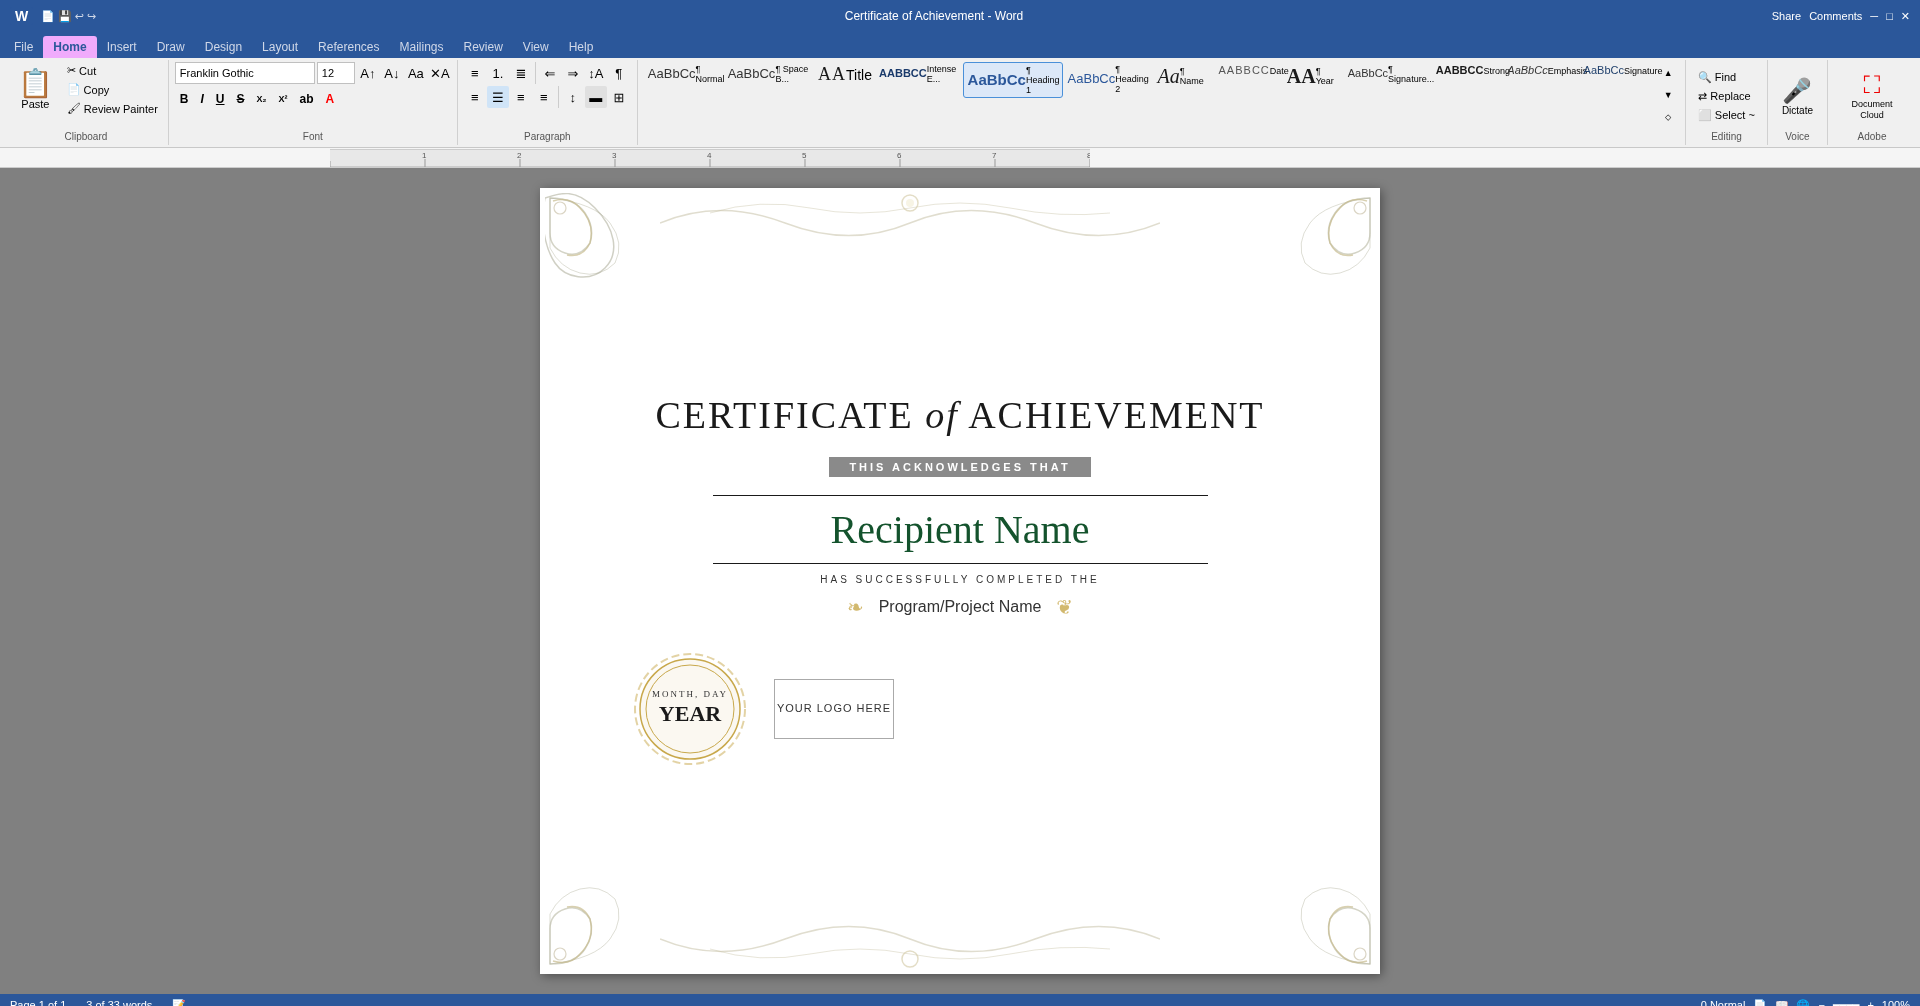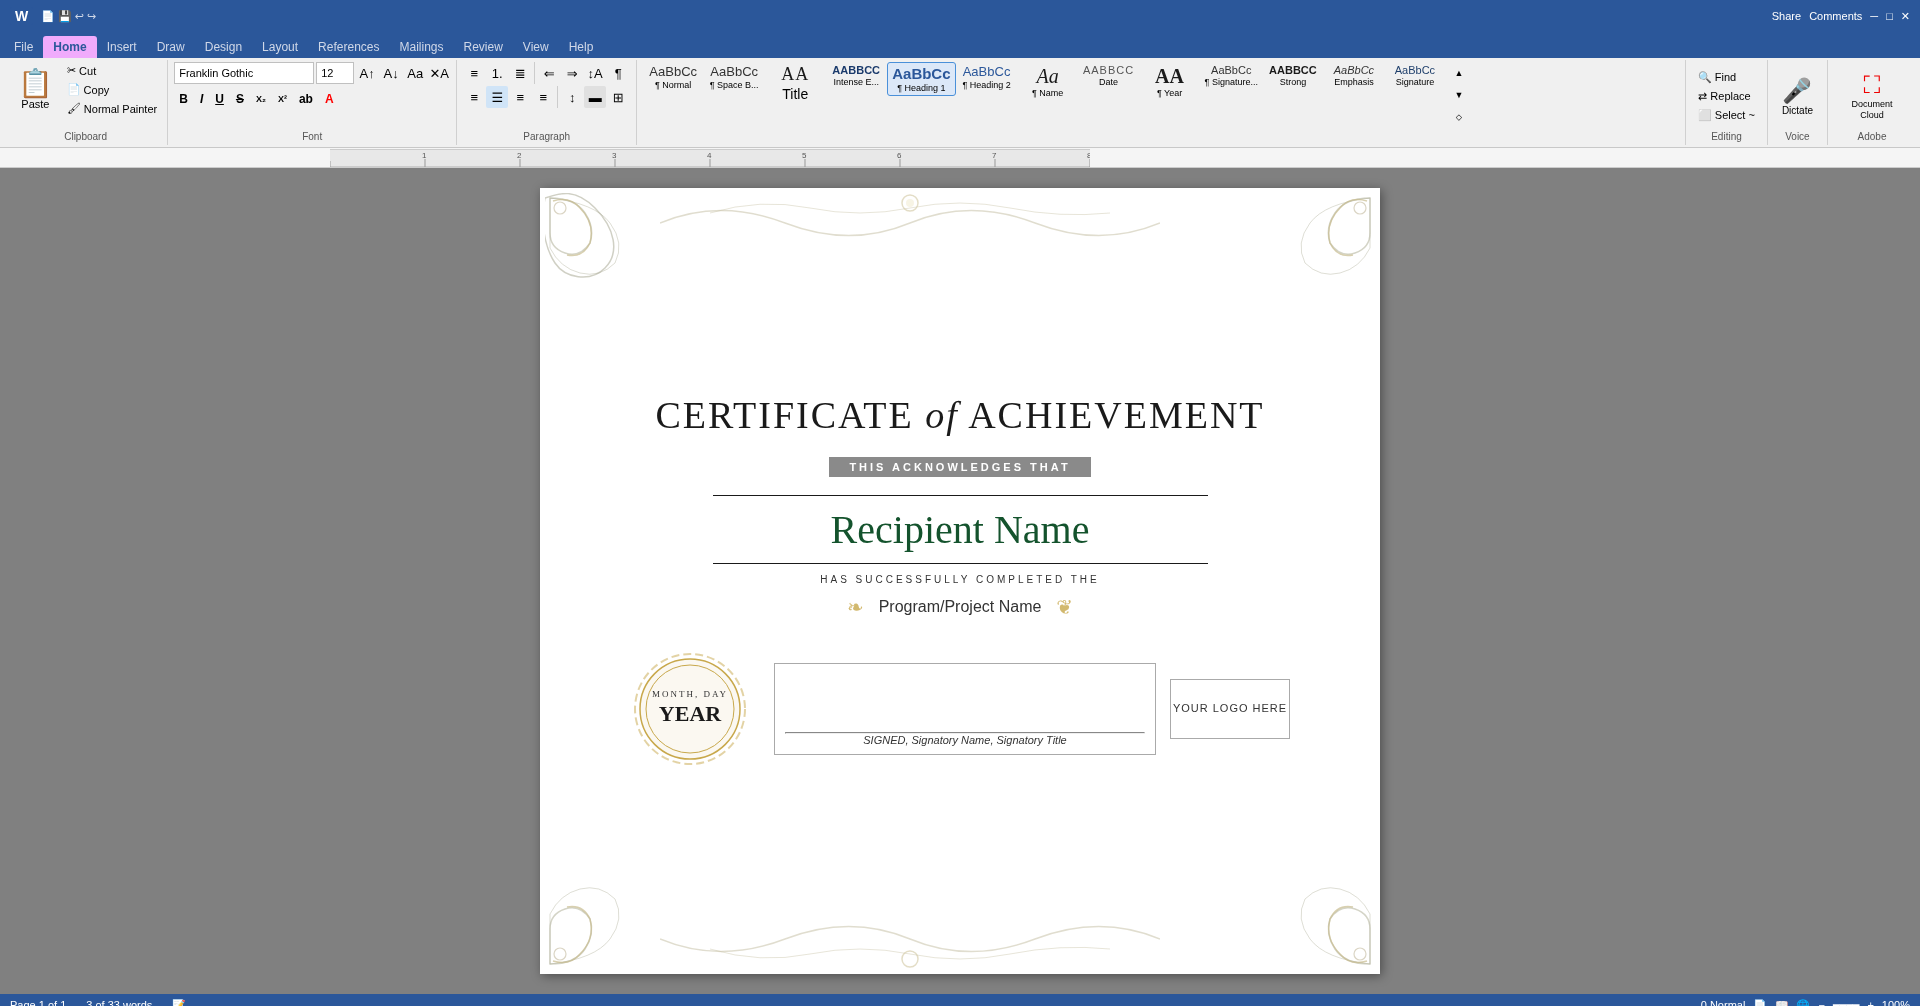--- a/index.html
+++ b/index.html
@@ -151,21 +151,21 @@
       border-radius: 2px;
       font-weight: bold;
     }
     .para-row {
       display: flex;
       align-items: center;
       gap: 1px;
     }
     .style-item {
       display: flex;
-      flex-direction: column;
+      flex-direction: row;
       align-items: center;
       padding: 2px 4px;
       border-radius: 3px;
       cursor: pointer;
       min-width: 60px;
       font-size: 10px;
     }
     .style-item.active { background: #dce8f8; border: 1px solid #4a90d9; }
     .style-preview { font-size: 16px; line-height: 1.2; }
 
@@ -384,20 +384,23 @@
       align-self: stretch;
     }
   </style>
 </head>
 <body>
 
 <div id="titlebar">
   <div id="titlebar-left">
     <span style="background:#2b579a;color:white;font-weight:bold;font-size:14px;padding:1px 5px;border-radius:2px;">W</span>
     <span style="font-size:11px;color:#d0d8e8;">📄 💾 ↩ ↪</span>
+  </div>
+  <div id="titlebar-center">
+    <span>Certificate of Achievement - Word</span>
   </div>
   <div id="titlebar-right">
     <span style="cursor:pointer;">Share</span>
     <span style="cursor:pointer;">Comments</span>
     <span style="cursor:pointer;">─</span>
     <span style="cursor:pointer;">□</span>
     <span style="cursor:pointer;">✕</span>
   </div>
 </div>
 
@@ -428,21 +431,21 @@
           <div class="small-btn">
             <span>✂</span>
             <span>Cut</span>
           </div>
           <div class="small-btn">
             <span>📄</span>
             <span>Copy</span>
           </div>
           <div class="small-btn">
             <span>🖌</span>
-            <span>Normal Painter</span>
+            <span>Review Painter</span>
           </div>
         </div>
       </div>
     </div>
     <div class="ribbon-group-label group-label-row">Clipboard</div>
   </div>
 
   <div class="ribbon-group" style="min-width:220px;">
     <div class="ribbon-group-content" style="flex-direction:column; gap:2px;">
       <div class="font-row">
@@ -701,25 +704,20 @@
             <circle cx="60" cy="60" r="55" fill="none" stroke="#c8a84b" stroke-width="2" stroke-dasharray="8,4" opacity="0.5"></circle>
 
             <circle cx="60" cy="60" r="50" fill="rgba(200,168,75,0.08)" stroke="#c8a84b" stroke-width="1.5"></circle>
             <circle cx="60" cy="60" r="44" fill="none" stroke="#c8a84b" stroke-width="1"></circle>
 
             <text x="60" y="48" text-anchor="middle" font-size="9" font-family="Georgia" fill="#333" letter-spacing="2">MONTH, DAY</text>
             <text x="60" y="72" text-anchor="middle" font-size="22" font-family="Georgia" font-weight="bold" fill="#1a1a1a">YEAR</text>
           </svg>
         </div>
 
-        <div class="cert-sign-box">
-          <div style="height:30px;"></div>
-          <hr class="cert-sign-line">
-          <div class="cert-sign-label">SIGNED, Signatory Name, Signatory Title</div>
-        </div>
 
         <div class="cert-logo-box">
           <span>YOUR LOGO HERE</span>
         </div>
 
       </div>
 
     </div>
   </div>
 </div>

